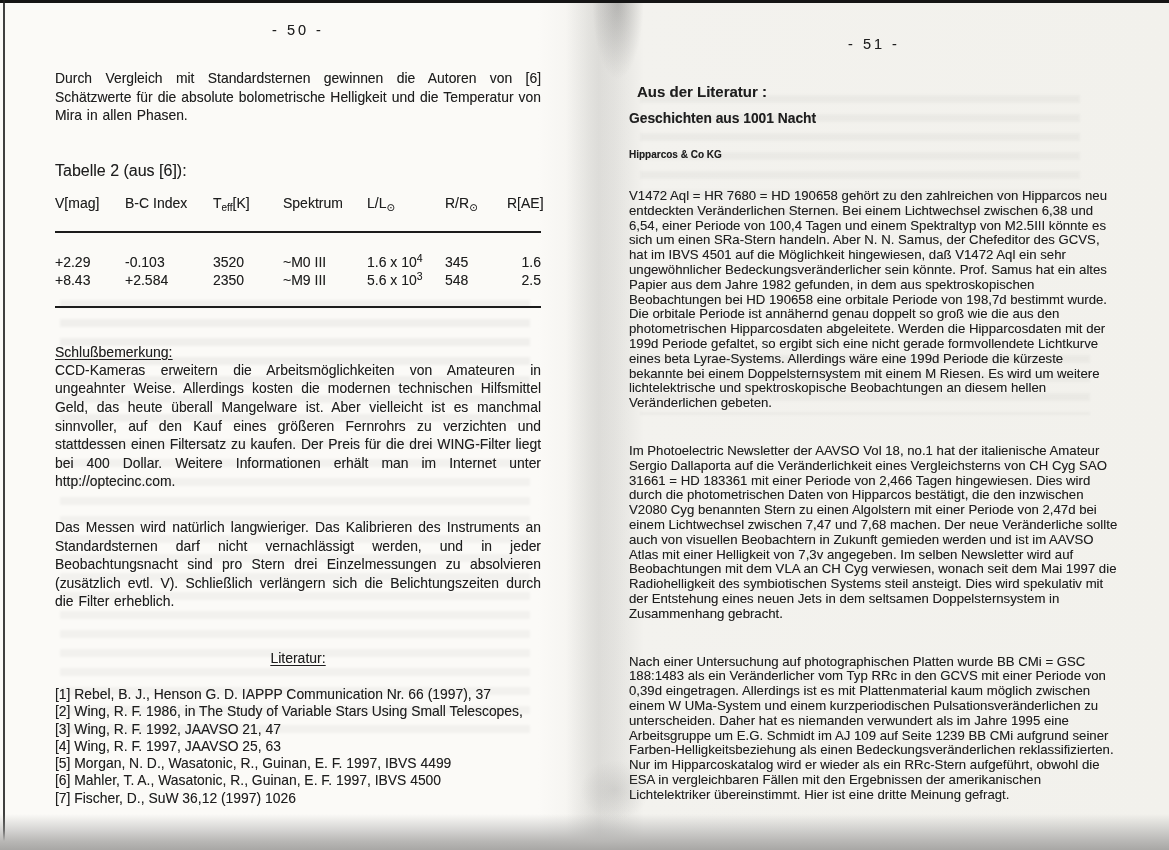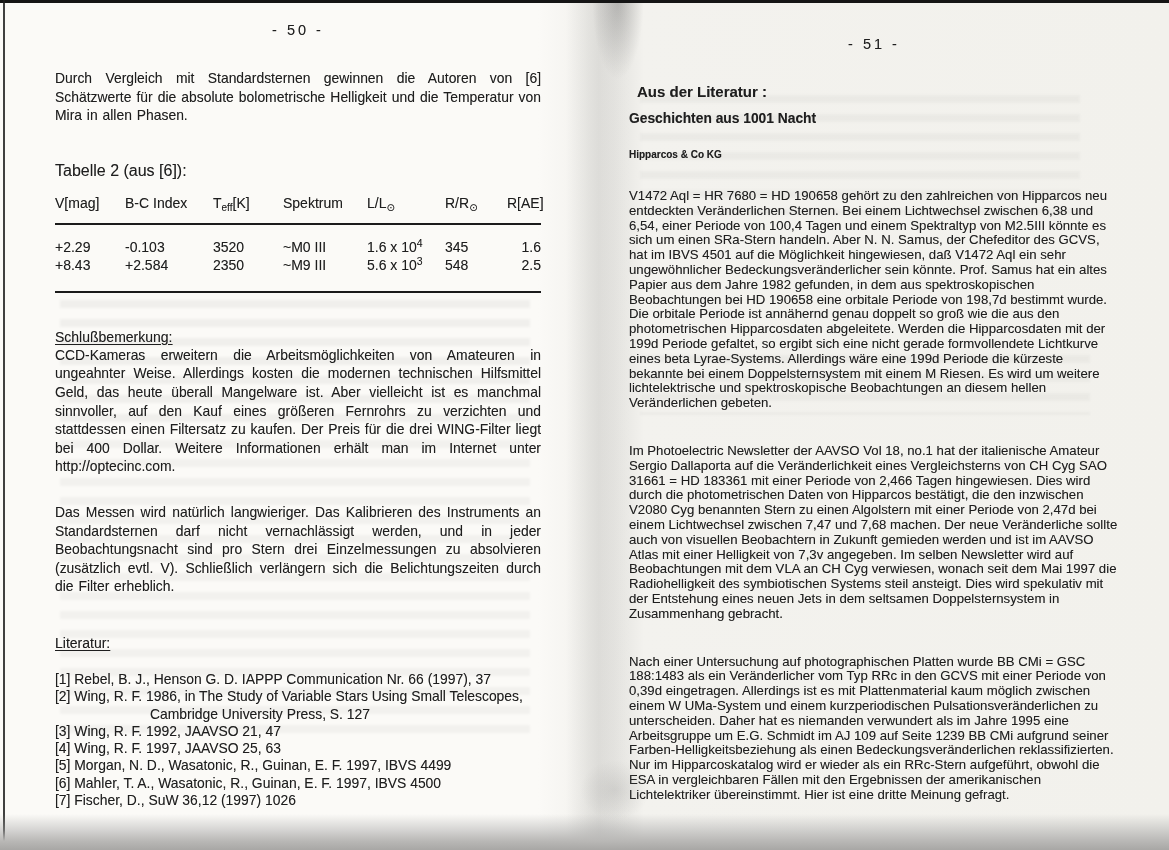--- a/index.html
+++ b/index.html
@@ -35,38 +35,38 @@
   .bleed-r1{left:640px;top:95px;width:440px;height:120px;opacity:.05;}
   .bleed-r2{left:640px;top:355px;width:450px;height:60px;opacity:.05;}
 
   
   .page-left{position:absolute;left:55px;top:22px;width:486px;}
   .pagenum{text-align:center;font-size:14.5px;letter-spacing:3px;}
   .body-just{margin:0;text-align:justify;font-size:13.9px;line-height:18.6px;word-spacing:1px;}
   .intro{margin-top:31px;}
   .tbl-caption{margin-top:37px;font-size:16px;}
   .tbl{margin-top:15px;font-size:14px;}
-  .thead{display:flex;border-bottom:2px solid #1b1b1b;padding-bottom:12px;}
-  .tbody{padding-top:13px;}
+  .thead{display:flex;border-bottom:2px solid #1b1b1b;padding-bottom:20px;}
+  .tbody{padding-top:20px;}
   .tr{display:flex;line-height:18.5px;}
   .th,.td{white-space:nowrap;}
   .col0{width:70px;}
   .col1{width:88px;}
   .col2{width:70px;}
   .col3{width:84px;}
   .col4{width:78px;}
   .col5{width:62px;}
   .col6{width:34px;text-align:right;}
   .tbl sub{font-size:10px;vertical-align:-3px;line-height:0;}
   .tbl sup{font-size:10.5px;vertical-align:5px;line-height:0;}
   .tbl-bottom-rule{border-top:2px solid #1b1b1b;margin-top:16px;}
   .sec-heading{margin-top:36px;font-size:14px;text-decoration:underline;text-underline-offset:2px;}
   .sec-heading + .body-just{margin-top:1px;}
   .para2{margin-top:27px;}
-  .sec-heading.lit{margin-top:39px;}
+  .sec-heading.lit{margin-top:39px;text-align:center;}
   .refs{margin-top:20px;font-size:13.9px;line-height:17.3px;}
   .ref-line{white-space:nowrap;}
   .ref-cont{padding-left:95px;}
   .signature{margin-top:32px;margin-left:349px;font-size:14px;}
 
   
   .page-right{position:absolute;left:629px;top:36px;width:490px;}
   .rubrik{margin-top:31px;margin-left:8px;font-weight:bold;font-size:15px;}
   .story-title{margin-top:11px;font-weight:bold;font-size:13.8px;}
   .article-title{margin-top:23px;text-align:left;font-weight:bold;font-size:10px;}
@@ -125,21 +125,20 @@
     </div>
 
     <div class="sec-heading">Schlußbemerkung:</div>
     <p class="body-just">CCD-Kameras erweitern die Arbeitsmöglichkeiten von Amateuren in ungeahnter Weise. Allerdings kosten die modernen technischen Hilfsmittel Geld, das heute überall Mangelware ist. Aber vielleicht ist es manchmal sinnvoller, auf den Kauf eines größeren Fernrohrs zu verzichten und stattdessen einen Filtersatz zu kaufen. Der Preis für die drei WING-Filter liegt bei 400 Dollar. Weitere Informationen erhält man im Internet unter http://optecinc.com.</p>
     <p class="body-just para2">Das Messen wird natürlich langwieriger. Das Kalibrieren des Instruments an Standardsternen darf nicht vernachlässigt werden, und in jeder Beobachtungsnacht sind pro Stern drei Einzelmessungen zu absolvieren (zusätzlich evtl. V). Schließlich verlängern sich die Belichtungszeiten durch die Filter erheblich.</p>
 
     <div class="sec-heading lit">Literatur:</div>
     <div class="refs">
         <div class="ref-line">[1] Rebel, B. J., Henson G. D. IAPPP Communication Nr. 66 (1997), 37</div>
         <div class="ref-line">[2] Wing, R. F. 1986, in The Study of Variable Stars Using Small Telescopes,</div>
-        <div class="ref-line ref-cont">Cambridge University Press, S. 127</div>
         <div class="ref-line">[3] Wing, R. F. 1992, JAAVSO 21, 47</div>
         <div class="ref-line">[4] Wing, R. F. 1997, JAAVSO 25, 63</div>
         <div class="ref-line">[5] Morgan, N. D., Wasatonic, R., Guinan, E. F. 1997, IBVS 4499</div>
         <div class="ref-line">[6] Mahler, T. A., Wasatonic, R., Guinan, E. F. 1997, IBVS 4500</div>
         <div class="ref-line">[7] Fischer, D., SuW 36,12 (1997) 1026</div>
       </div>
 
     <div class="signature">Wolfgang Quester</div>
   </div>
 

